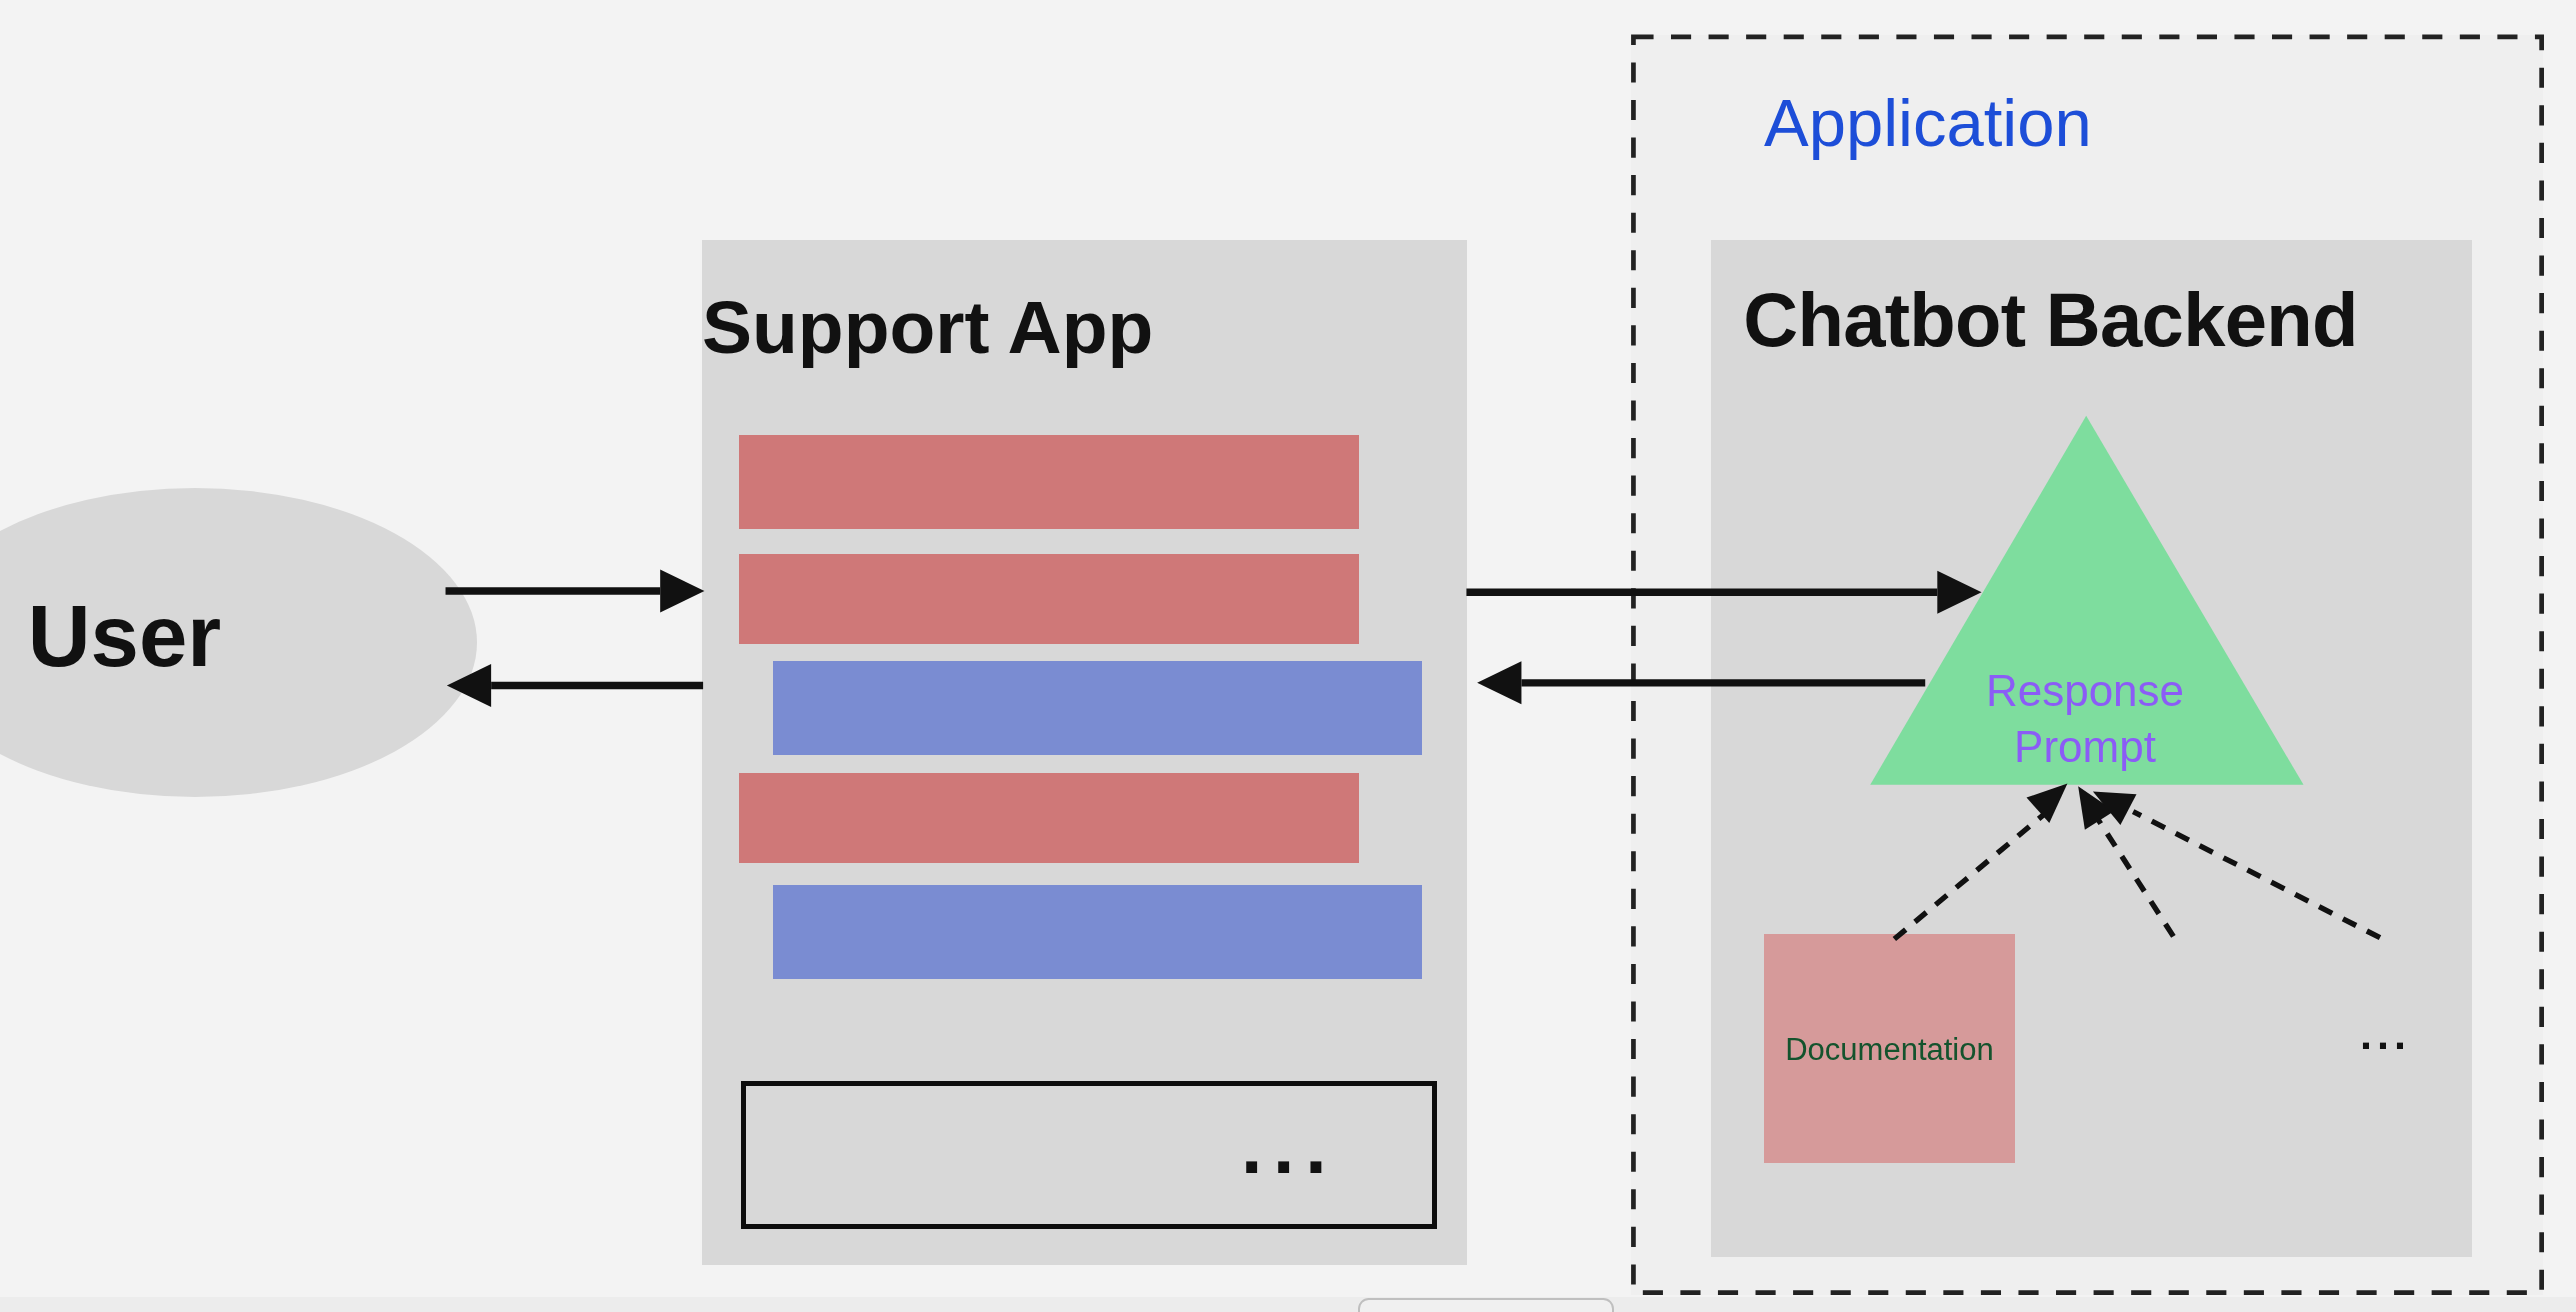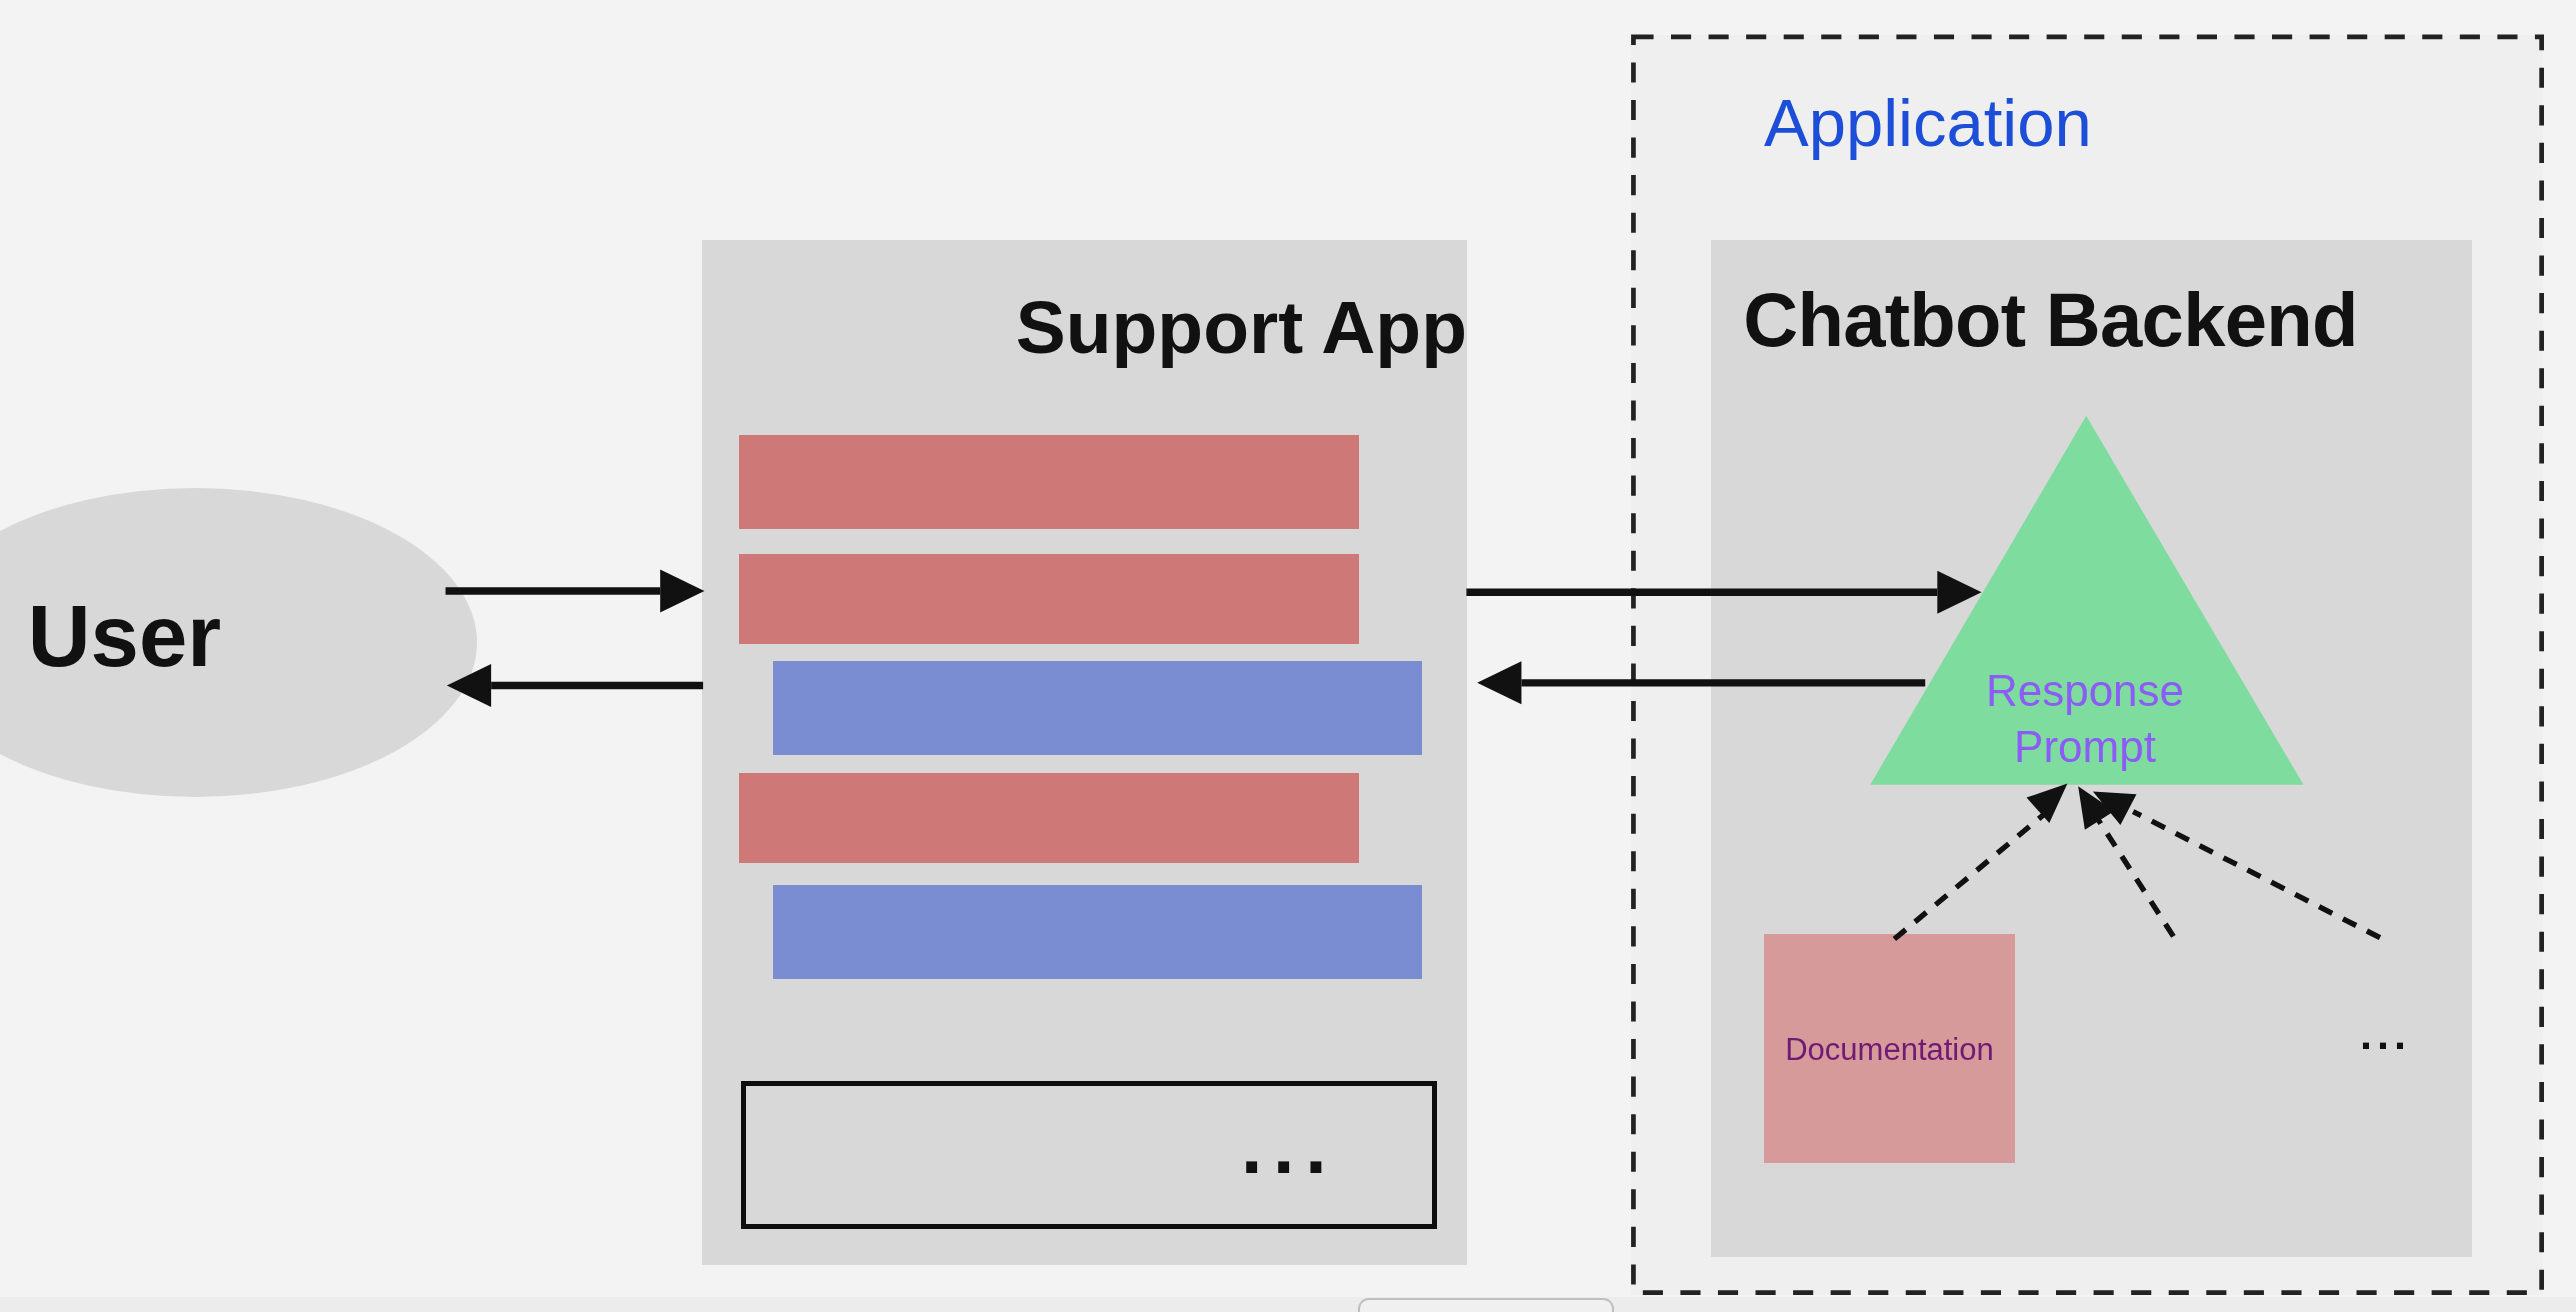--- a/index.html
+++ b/index.html
@@ -32,21 +32,21 @@
     font-size:87px;font-weight:700;line-height:1;text-align:center;
     white-space:nowrap;
   }
   
   .support-panel{
     position:absolute;left:702px;top:240px;width:765px;height:1025px;
     background:var(--panel-gray,#d8d8d8);
   }
   .support-title{
     position:absolute;left:702px;top:290px;width:765px;
-    font-size:75px;font-weight:700;line-height:1;text-align:right;
+    font-size:75px;font-weight:700;line-height:1;text-align:left;
     white-space:nowrap;
   }
   
   #bars{position:absolute;left:0;top:0;width:0;height:0;}
   .bar{position:absolute;}
   .bar.red{left:739px;width:620px;background:var(--bar-red,#cf7878);}
   .bar.blue{left:773px;width:649px;background:var(--bar-blue,#7a8cd2);}
   .bar:nth-child(1){top:435px;height:94px;}
   .bar:nth-child(2){top:554px;height:90px;}
   .bar:nth-child(3){top:661px;height:94px;}
@@ -80,21 +80,21 @@
   }
   
   .doc-box{
     position:absolute;top:934px;width:251px;height:229px;
     background:var(--doc-pink,#d69a9a);
     display:flex;align-items:center;justify-content:center;
   }
   .doc-box.one{left:1764px;}
   .doc-box.two{left:2045px;}
   .doc-label{
-    font-size:31px;font-weight:400;color:#701a75;white-space:nowrap;
+    font-size:31px;font-weight:400;color:#14532d;white-space:nowrap;
     position:relative;top:1.3px;
   }
   .sources-more{
     position:absolute;left:2345px;top:1021px;width:81px;
     font-size:43px;font-weight:700;text-align:center;letter-spacing:2.7px;
   }
   
   .bottom-partial{
     position:absolute;left:1358px;top:1298px;width:256px;height:40px;
     background:var(--partial-fill,#f0f0f0);

